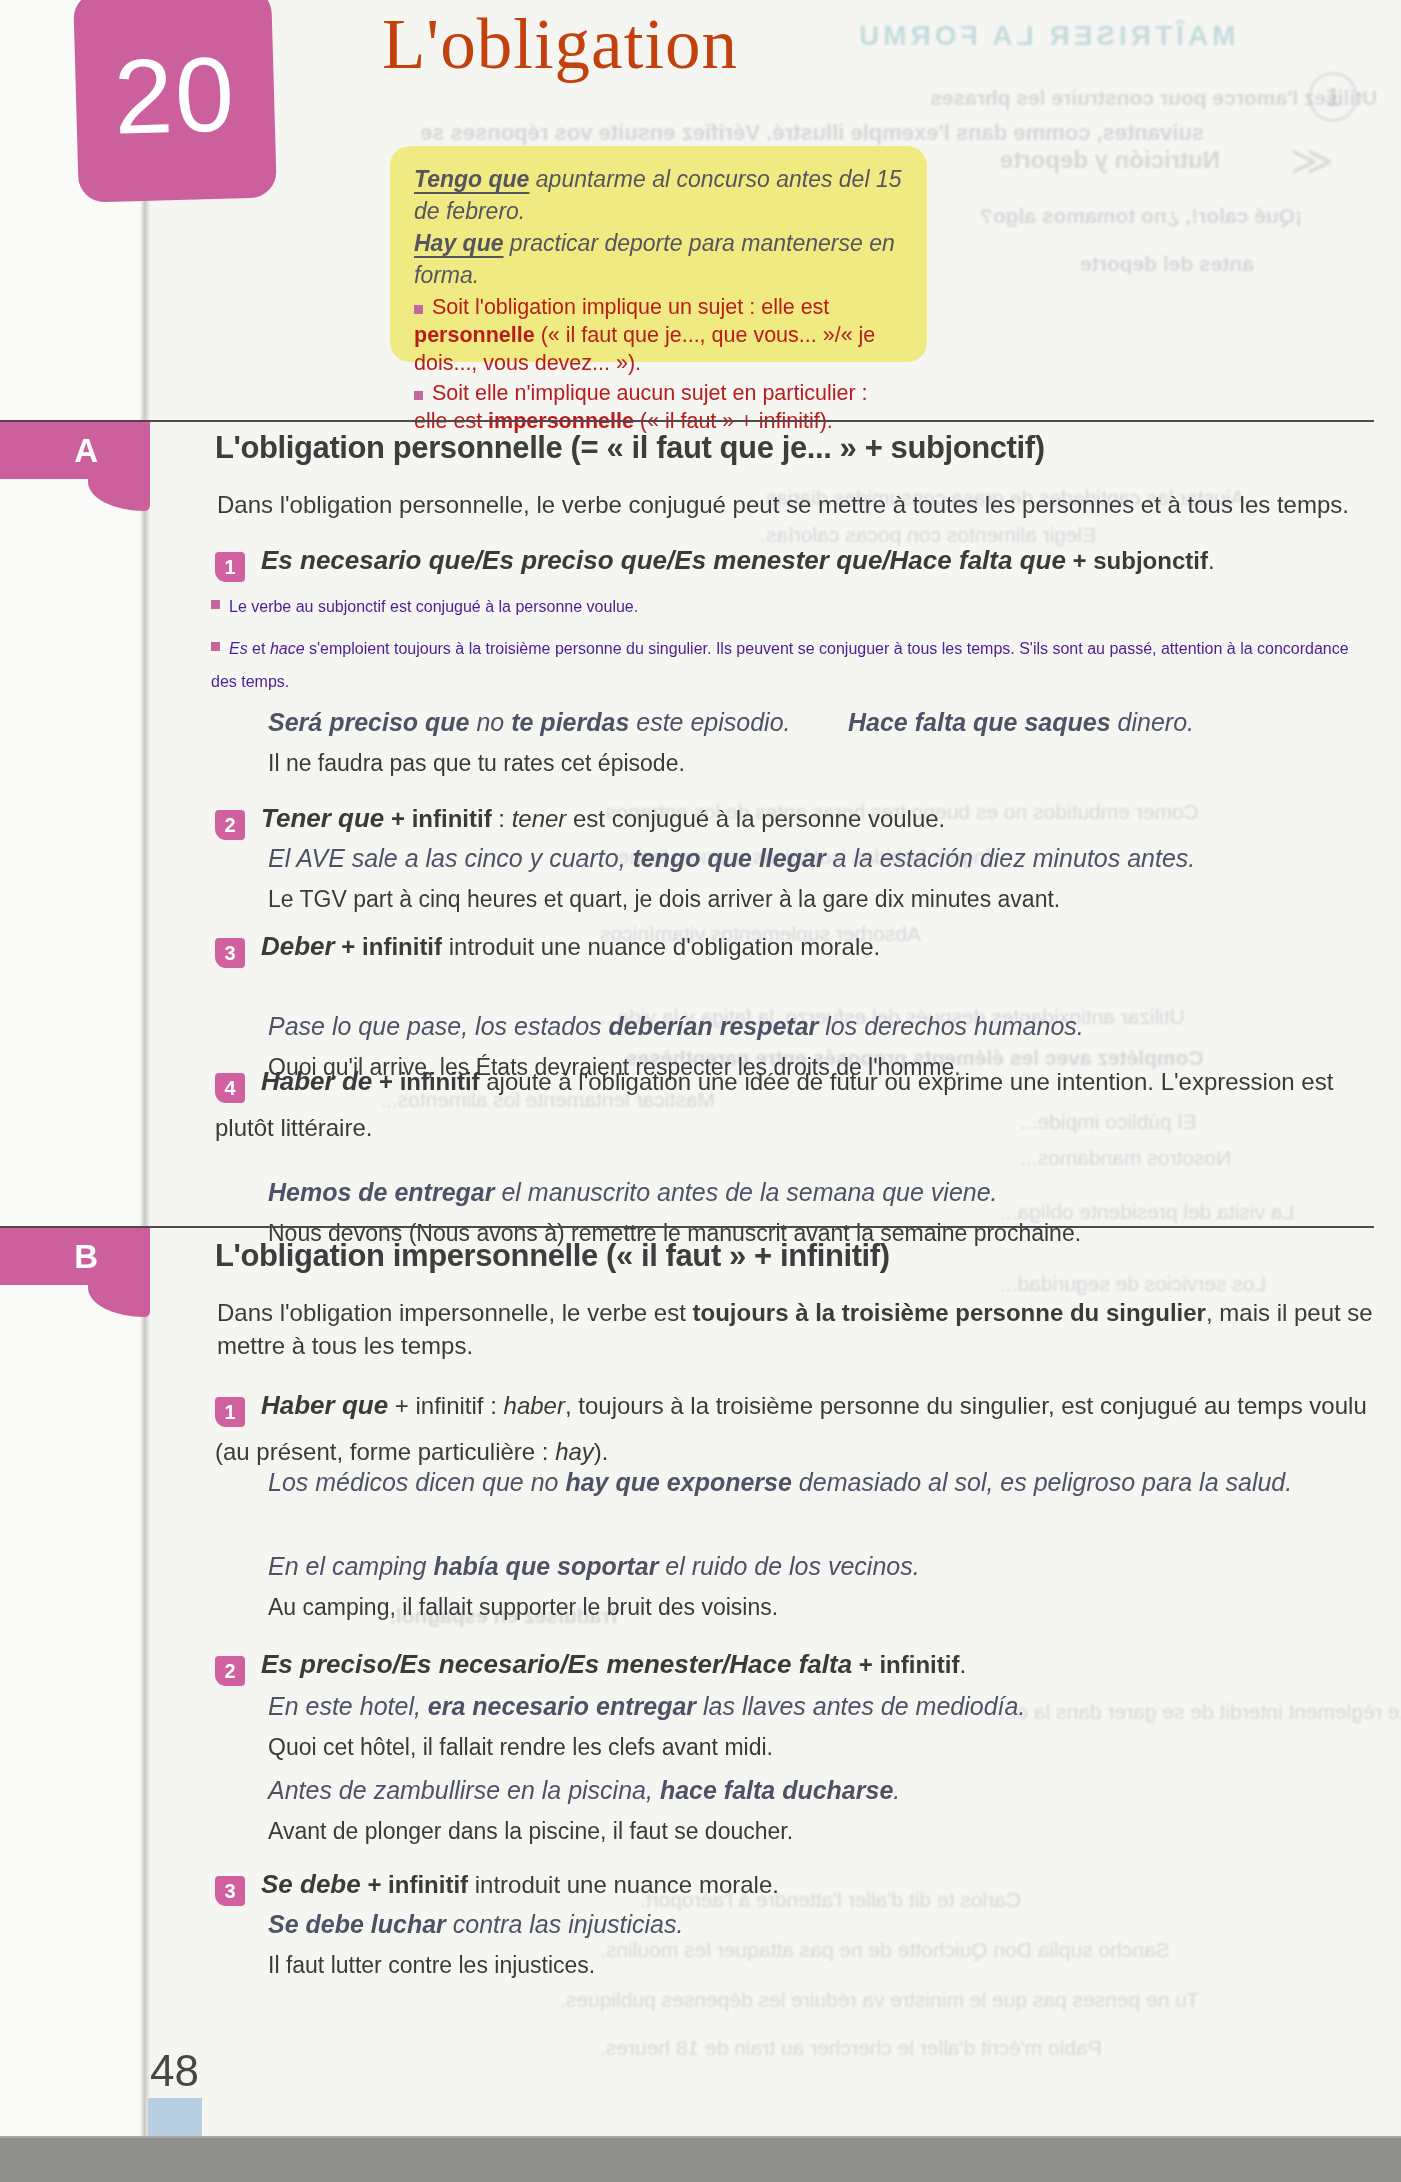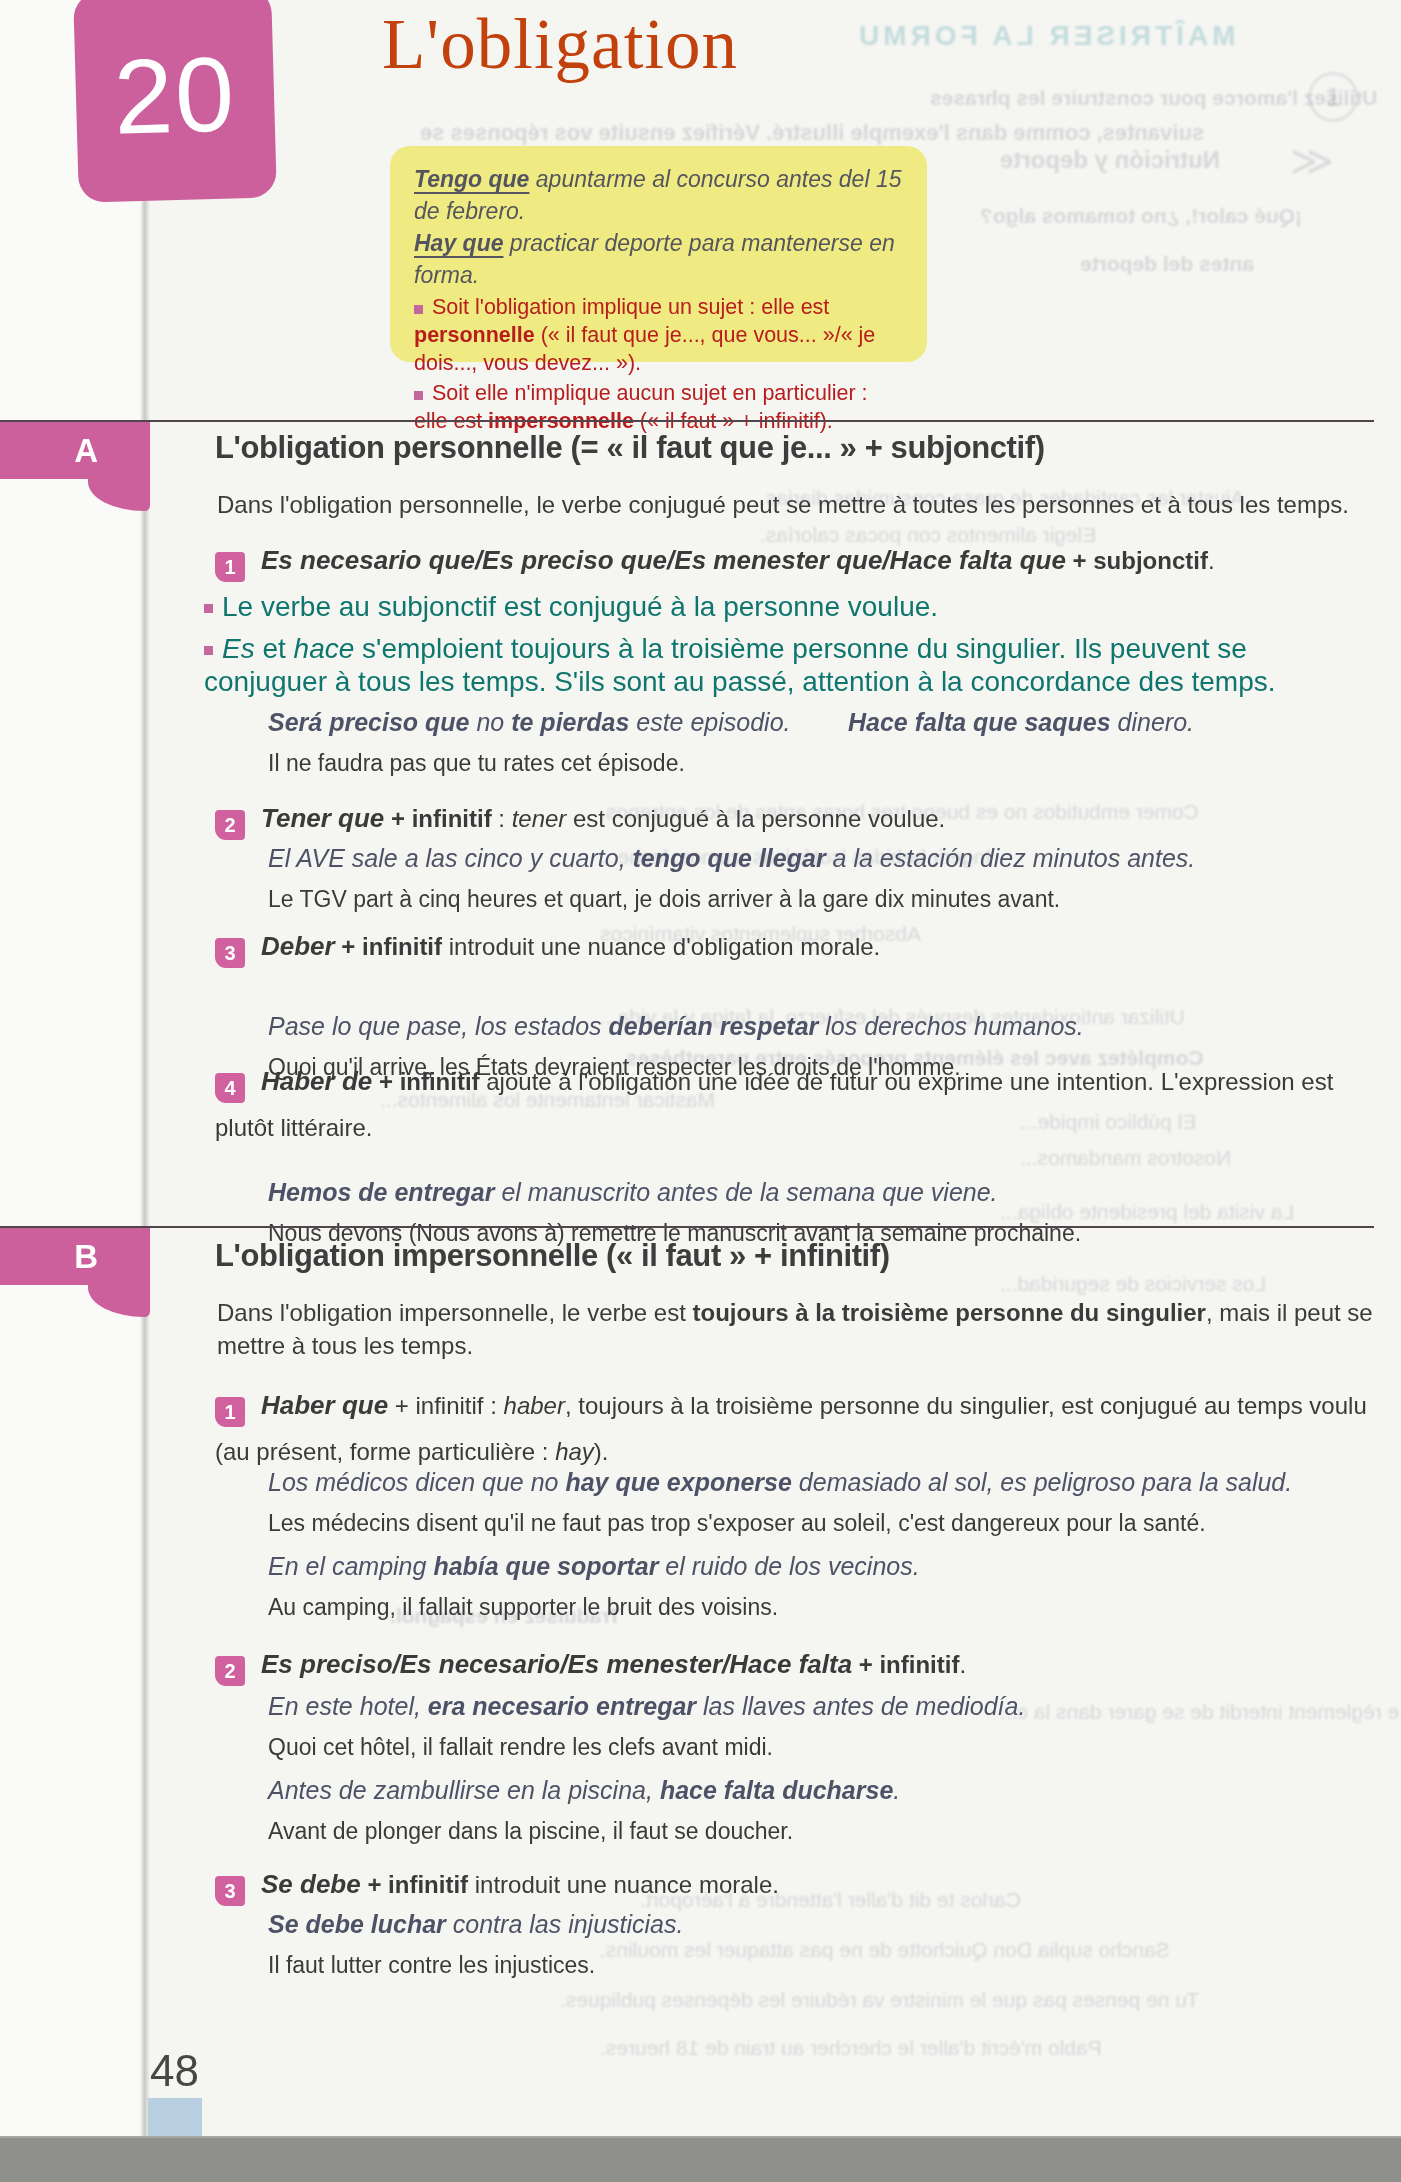--- a/index.html
+++ b/index.html
@@ -32,21 +32,21 @@
   .sec-head{position:absolute;left:215px;font-size:31px;font-weight:700;color:#3d3d3d;letter-spacing:-0.4px;}
   .body-txt{position:absolute;left:217px;width:1157px;font-size:24px;line-height:33px;color:#3b3b3b;}
   
   .item{position:absolute;left:215px;width:1158px;font-size:24px;line-height:44px;color:#3a3a3a;}
   .badge{display:inline-flex;width:30px;height:30px;background:#d0609e;border-radius:4px 4px 4px 11px;
          color:#fff;font-weight:700;font-size:20px;font-style:normal;align-items:center;justify-content:center;
          margin-right:16px;vertical-align:-5px;}
   .hes{font-weight:700;font-style:italic;font-size:26px;}
   .b{font-weight:700;}
   .i{font-style:italic;text-align:right;}
-  .bullet{position:absolute;left:204px;width:1157px;font-size:28px;line-height:33px;color:#0f766e;}
+  .bullet{position:absolute;left:211px;width:1157px;font-size:16px;line-height:33px;color:#4c1d95;}
   .bullet .sq{vertical-align:3px;}
   
   .ex{position:absolute;}
   .es{font-style:italic;color:#4e5266;font-size:25px;line-height:32px;}
   .es .u{font-weight:700;text-underline-offset:6px;text-decoration-thickness:1.8px;}
   .fr{font-size:23px;color:#3a3a3a;margin-top:10px;line-height:30px;}
   
   #page-number{position:absolute;left:150px;top:2046px;font-size:44px;color:#474747;}
   #blue-square{position:absolute;left:148px;top:2098px;width:54px;height:42px;background:#b7cfe0;}
   #blue-square2{position:absolute;left:124px;top:2150px;width:38px;height:32px;background:#a3c4da;}
@@ -184,21 +184,20 @@
     <span>Dans l'obligation impersonnelle, le verbe est </span><span class="b">toujours à la troisième personne du singulier</span><span>, mais il peut se mettre à tous les temps.</span>
   </div>
 
   <div class="item" style="top:1382px;line-height:46px;">
     <span class="badge">1</span><span class="hes">Haber que</span><span> + infinitif : </span><span class="i">haber</span><span>, toujours à la troisième personne du singulier, est conjugué au temps voulu (au présent, forme particulière : </span><span class="i">hay</span><span>).</span>
   </div>
   <div class="ex" style="left:268px;top:1466px;width:1110px;">
     <div class="es">
       <span>Los médicos dicen que no </span><span class="u">hay que exponerse</span><span> demasiado al sol, es peligroso para la salud.</span>
     </div>
-    <div class="fr">Les médecins disent qu'il ne faut pas trop s'exposer au soleil, c'est dangereux pour la santé.</div>
   </div>
   <div class="ex" style="left:268px;top:1550px;width:1100px;">
     <div class="es">
       <span>En el camping </span><span class="u">había que soportar</span><span> el ruido de los vecinos.</span>
     </div>
     <div class="fr">Au camping, il fallait supporter le bruit des voisins.</div>
   </div>
 
   <div class="item" style="top:1642px;">
     <span class="badge">2</span><span class="hes">Es preciso/Es necesario/Es menester/Hace falta</span><span class="b"> + </span><span class="b">infinitif</span><span>.</span>

